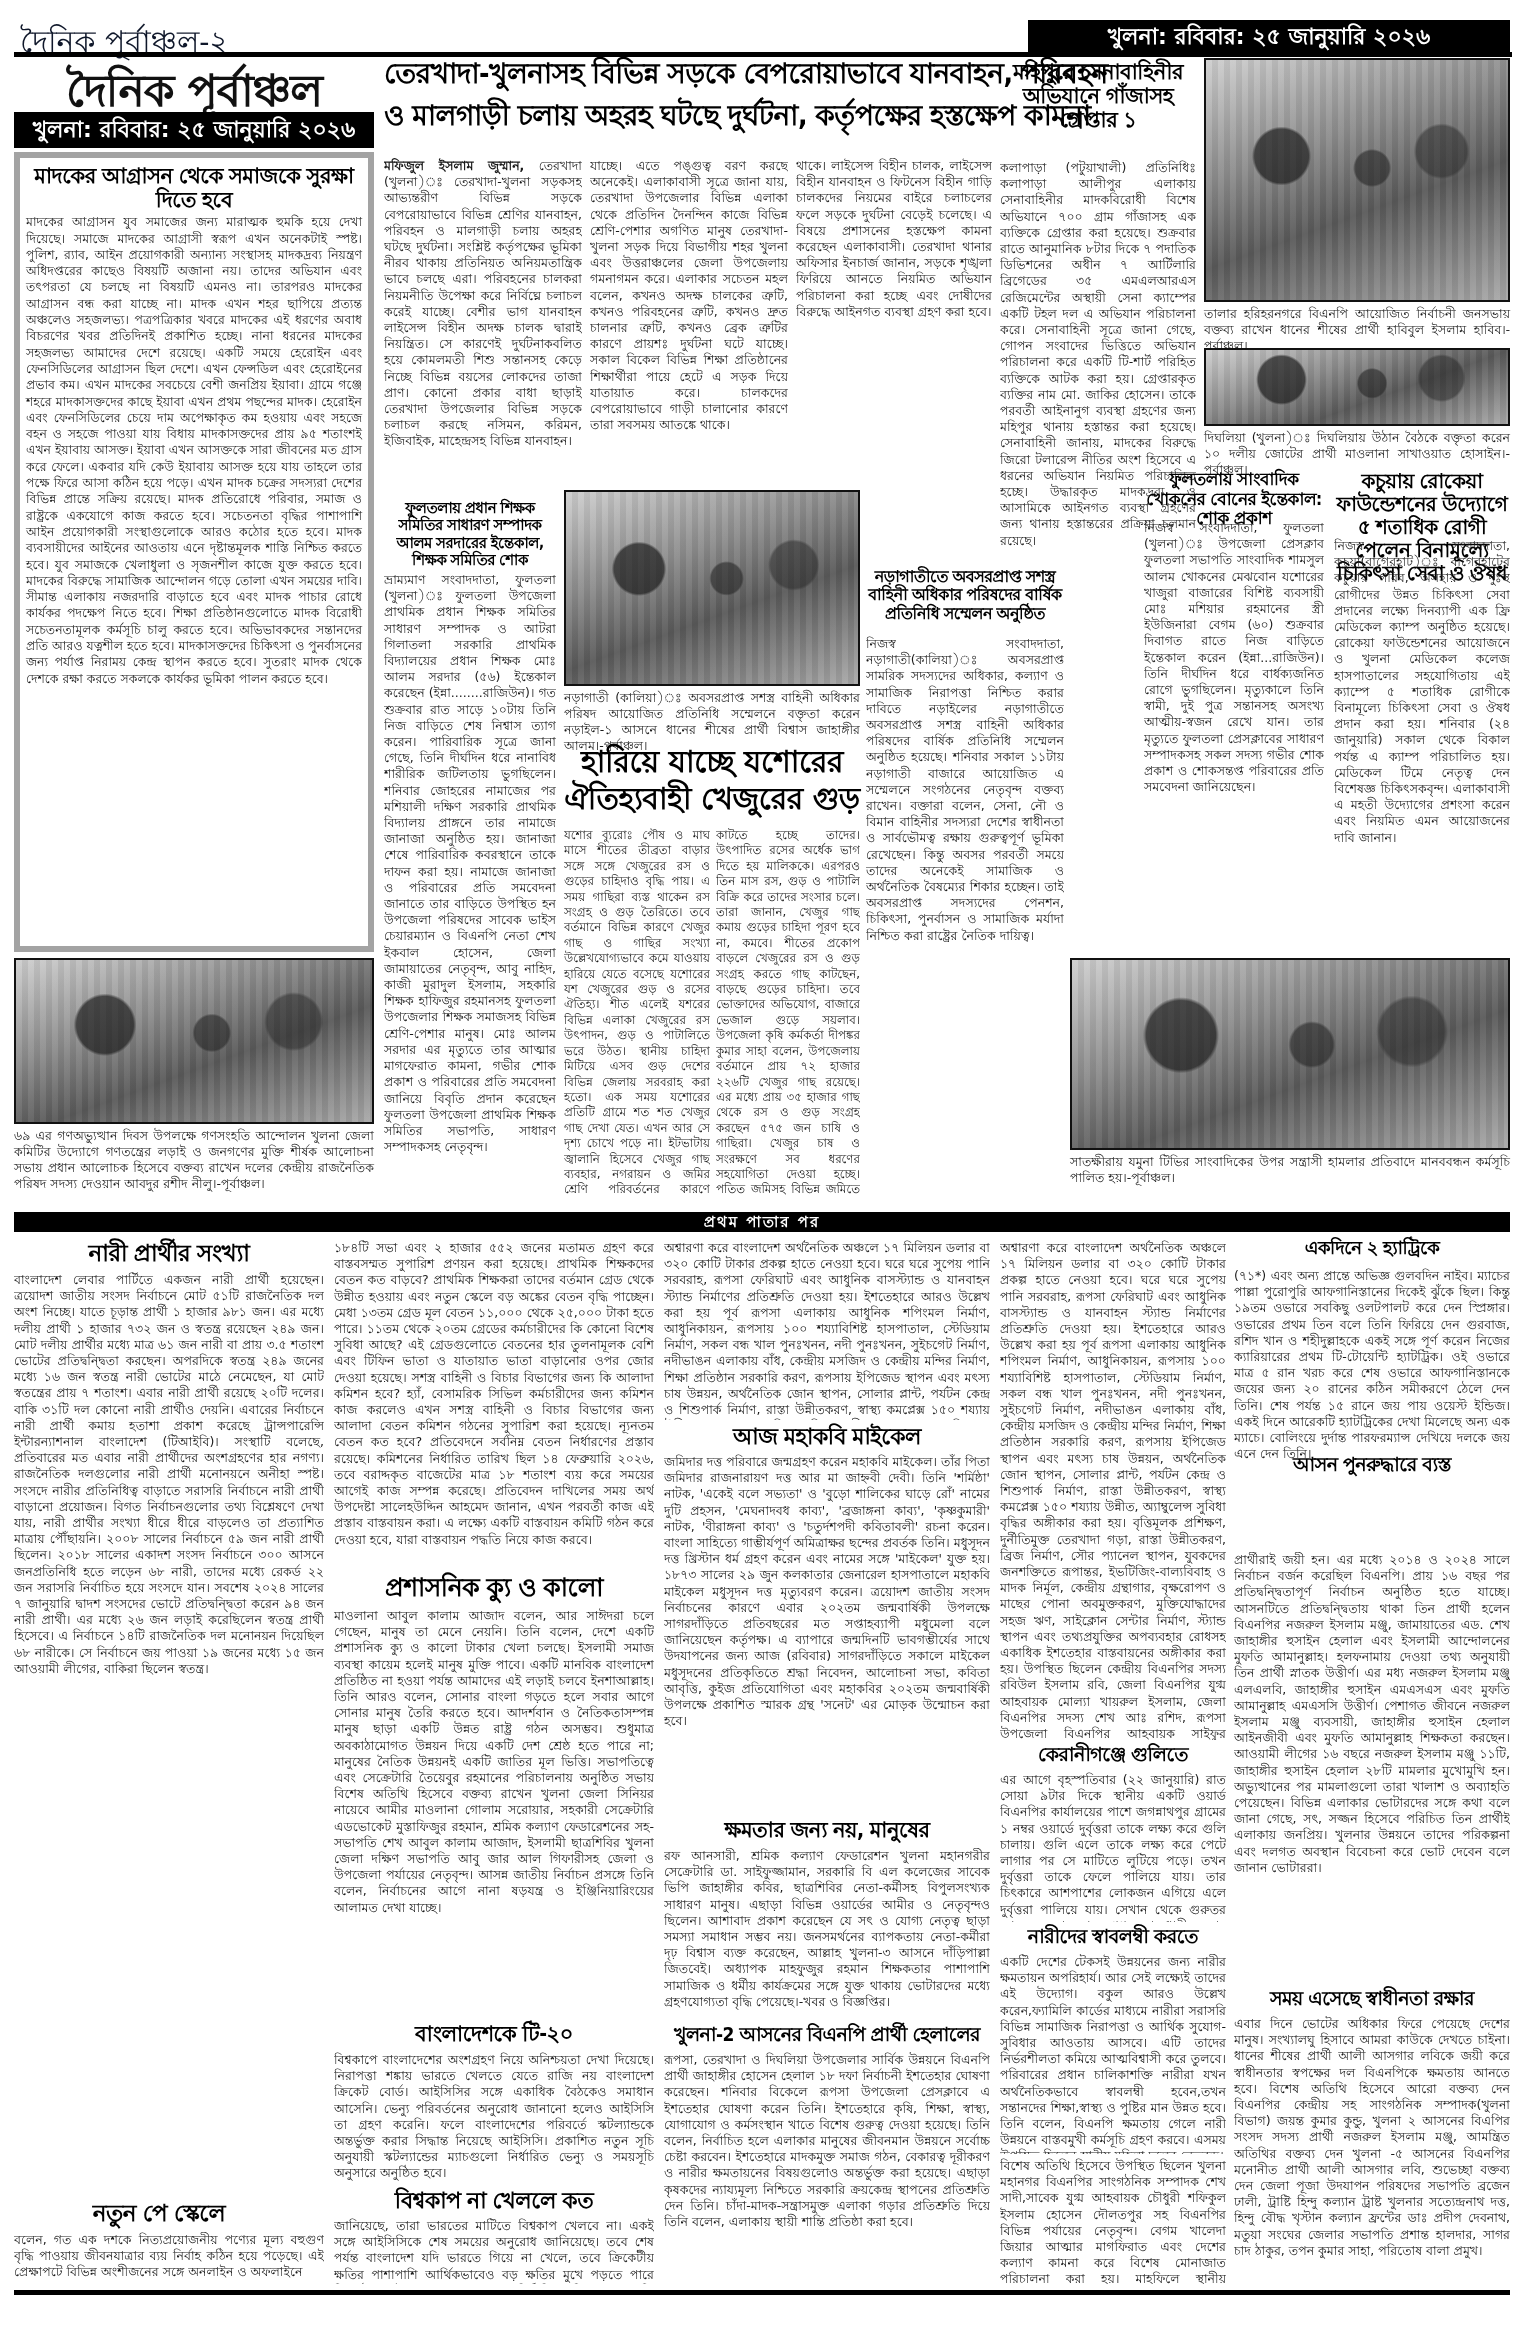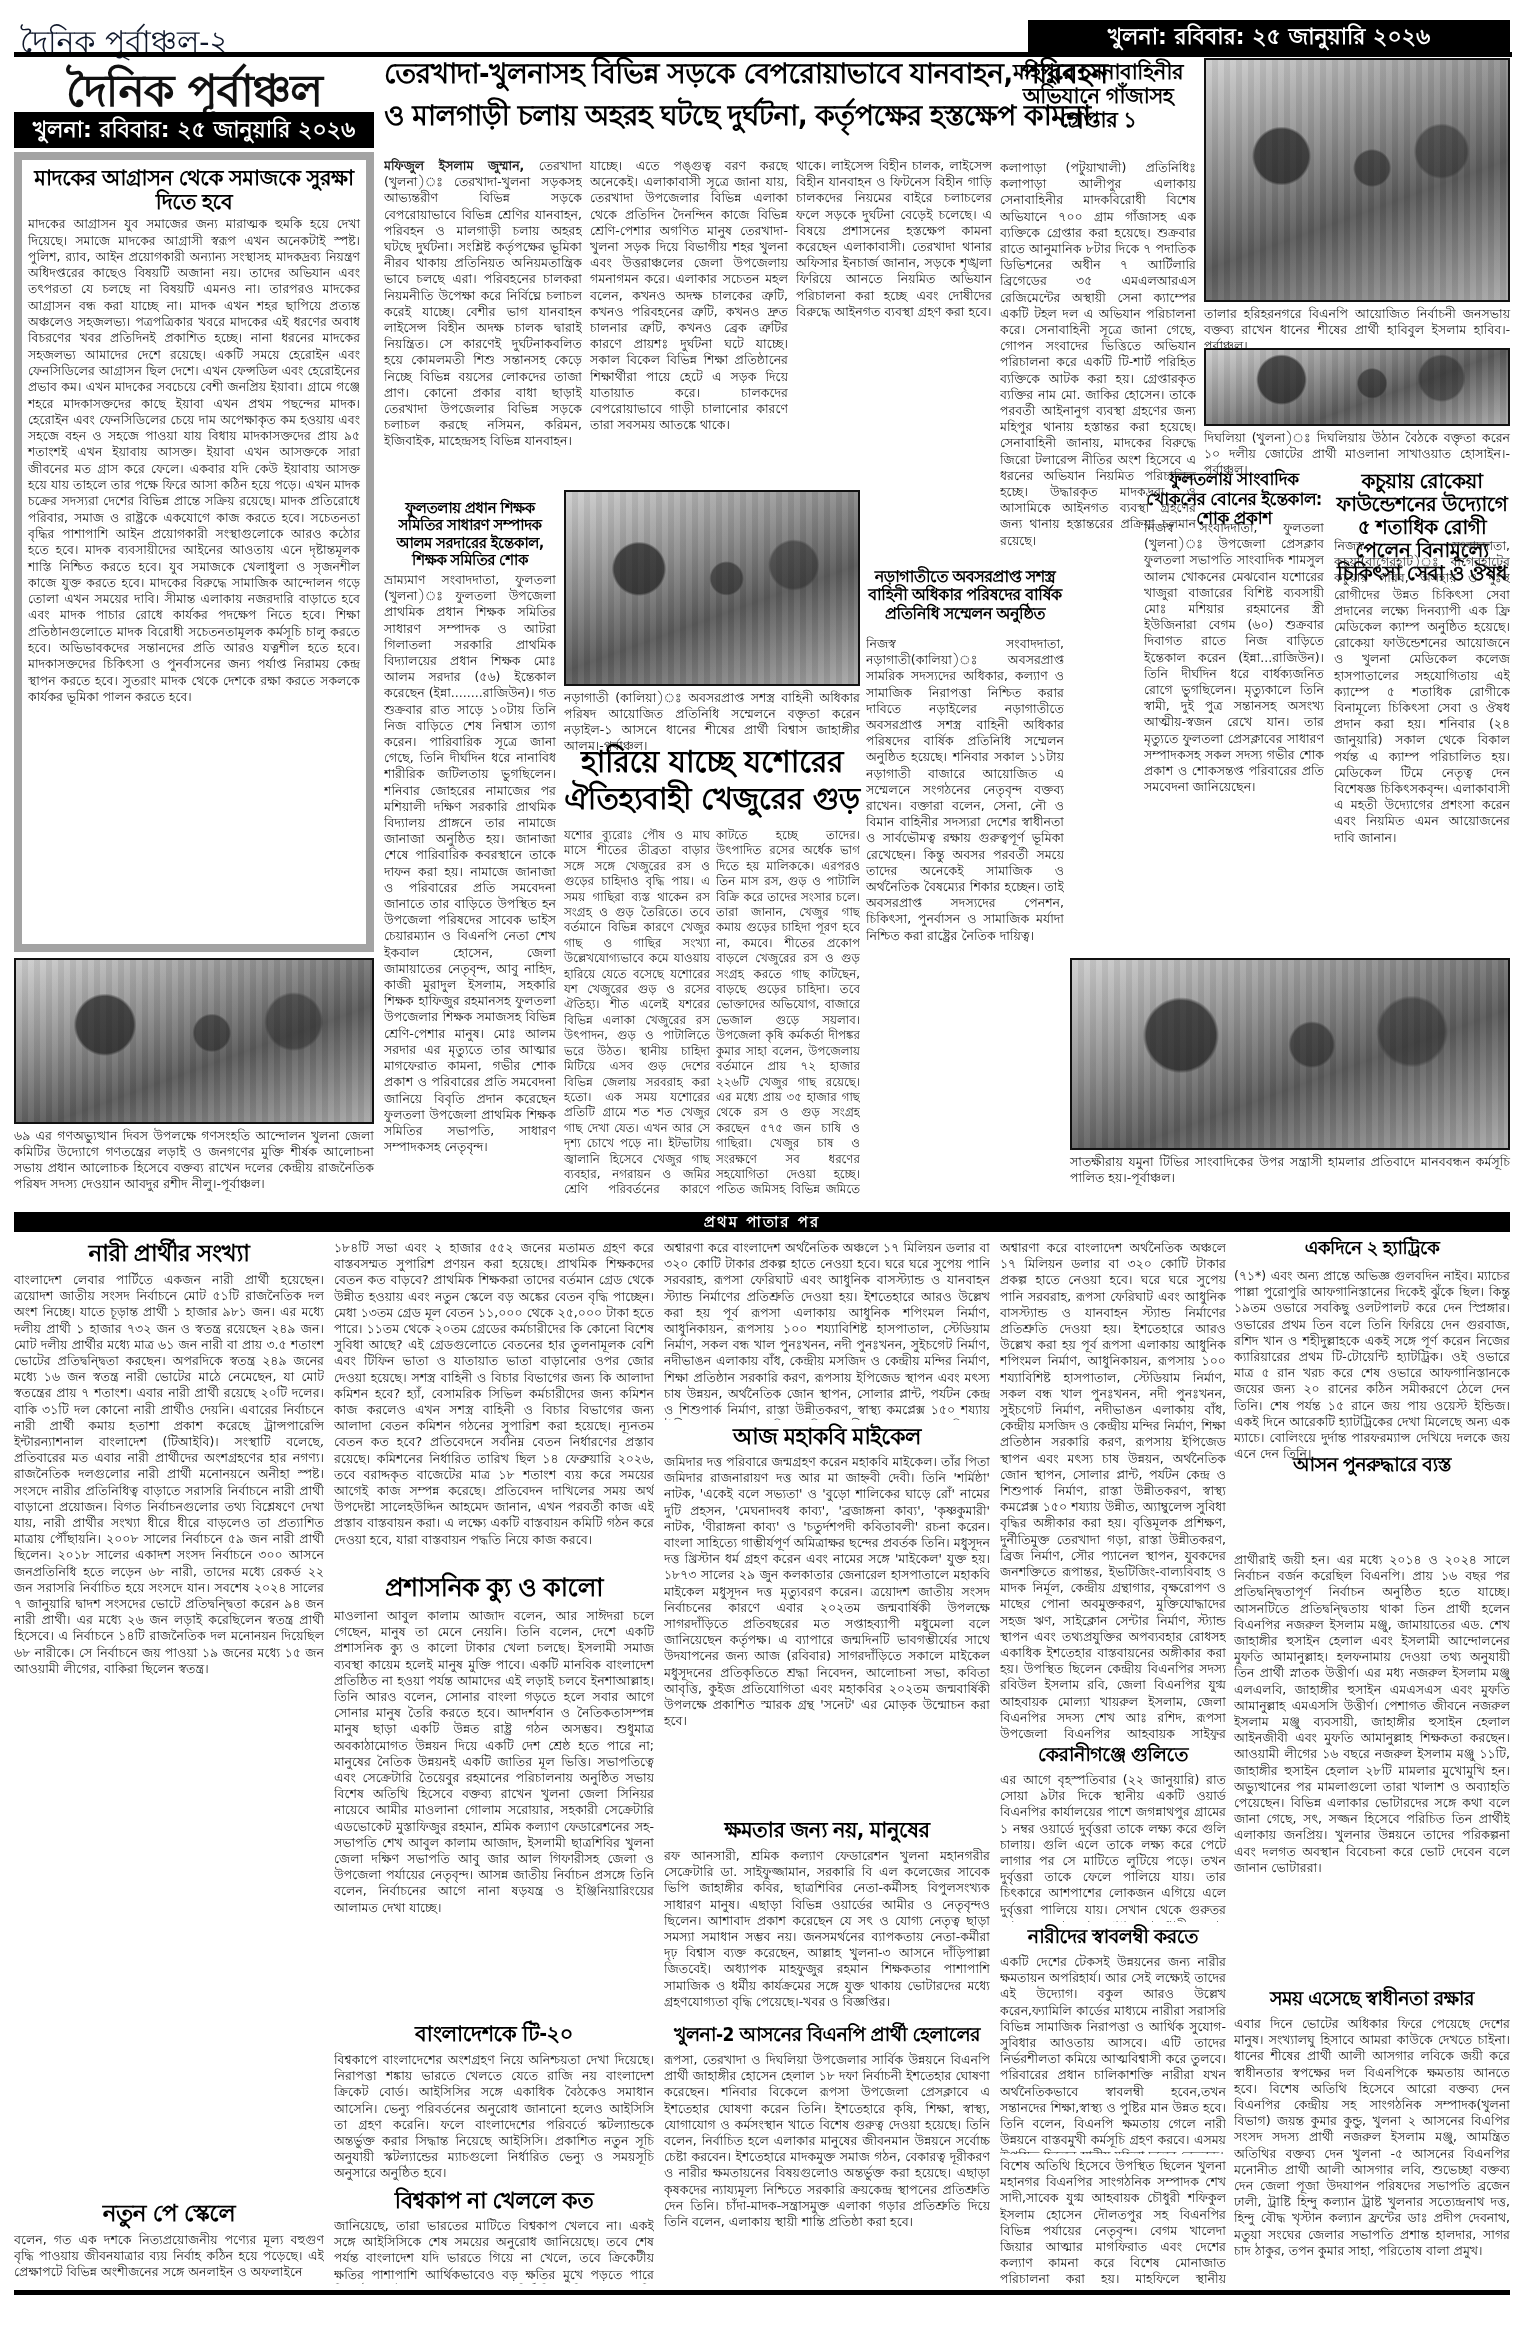--- a/index.html
+++ b/index.html
@@ -9,21 +9,21 @@
   .txt { font-size: 12.5px; line-height: 16.2px; text-align: justify; color: #1a1a1a; overflow: hidden; }
   .hl { font-family: "DejaVu Sans Condensed", "DejaVu Sans", sans-serif; font-weight: bold; text-align: center; line-height: 1.15; color: #000; letter-spacing: -0.5px; }
   .photo { background: linear-gradient(160deg, #cfcfcf 0%, #8d8d8d 35%, #5a5a5a 60%, #a9a9a9 100%); border: 2px solid #111; overflow: hidden; }
   .photo::after { content: ""; position: absolute; inset: 0; background:
      radial-gradient(circle at 25% 40%, rgba(20,20,20,.65) 0 10%, transparent 11%),
      radial-gradient(circle at 55% 45%, rgba(30,30,30,.55) 0 8%, transparent 9%),
      radial-gradient(circle at 78% 38%, rgba(40,40,40,.5) 0 9%, transparent 10%),
      repeating-linear-gradient(90deg, rgba(255,255,255,.05) 0 6px, rgba(0,0,0,.06) 6px 12px); }
   .caption { font-size: 12.5px; line-height: 16px; text-align: justify; color: #1a1a1a; }
   .rule { background: #000; }
-  .box { border: 8px solid #a3a3a3; }
+  .box { border: 6px solid #a3a3a3; }
   .datebar { background: #000; color: #fff; font-weight: bold; display: flex; align-items: center; justify-content: center; }
 </style>
 </head>
 <body>
 
 <div class="abs" style="left:20px;top:18px;font-size:30px;color:#0f172a;font-family:'DejaVu Serif',serif;">দৈনিক পূর্বাঞ্চল-২</div>
 <div class="abs datebar" style="left:1028px;top:20px;width:482px;height:34px;font-size:22px;">খুলনা: রবিবার: ২৫ জানুয়ারি ২০২৬</div>
 <div class="abs rule" style="left:14px;top:52px;width:1498px;height:5px;"></div>
 
 <div class="abs" style="left:14px;top:58px;width:360px;height:52px;font-size:44px;font-weight:900;text-align:center;font-family:'DejaVu Serif',serif;letter-spacing:-1px;">দৈনিক পূর্বাঞ্চল</div>
@@ -75,21 +75,21 @@
 <div class="abs txt" style="left:564px;top:828px;width:146px;height:368px;font-size:11.8px;line-height:15.4px;">যশোর ব্যুরোঃ পৌষ ও মাঘ মাসে শীতের তীব্রতা বাড়ার সঙ্গে সঙ্গে খেজুরের রস ও গুড়ের চাহিদাও বৃদ্ধি পায়। এ সময় গাছিরা ব্যস্ত থাকেন রস সংগ্রহ ও গুড় তৈরিতে। তবে বর্তমানে বিভিন্ন কারণে খেজুর গাছ ও গাছির সংখ্যা উল্লেখযোগ্যভাবে কমে যাওয়ায় হারিয়ে যেতে বসেছে যশোরের যশ খেজুরের গুড় ও রসের ঐতিহ্য। শীত এলেই যশরের বিভিন্ন এলাকা খেজুরের রস উৎপাদন, গুড় ও পাটালিতে ভরে উঠত। স্থানীয় চাহিদা মিটিয়ে এসব গুড় দেশের বিভিন্ন জেলায় সরবরাহ করা হতো। এক সময় যশোরের প্রতিটি গ্রামে শত শত খেজুর গাছ দেখা যেত। এখন আর সে দৃশ্য চোখে পড়ে না। ইটভাটায় জ্বালানি হিসেবে খেজুর গাছ ব্যবহার, নগরায়ন ও জমির শ্রেণি পরিবর্তনের কারণে গাছের সংখ্যা কমে যাচ্ছে। এর মধ্যে প্রায় ৩৫ হাজার গাছ থেকে রস ও গুড় সংগ্রহ করছেন চাষি ও গাছিরা।</div>
 <div class="abs txt" style="left:716px;top:828px;width:144px;height:368px;font-size:11.8px;line-height:15.4px;">কাটতে হচ্ছে তাদের। উৎপাদিত রসের অর্ধেক ভাগ দিতে হয় মালিককে। এরপরও তিন মাস রস, গুড় ও পাটালি বিক্রি করে তাদের সংসার চলে। তারা জানান, খেজুর গাছ কমায় গুড়ের চাহিদা পূরণ হবে না, কমবে। শীতের প্রকোপ বাড়লে খেজুরের রস ও গুড় সংগ্রহ করতে গাছ কাটছেন, বাড়ছে গুড়ের চাহিদা। তবে ভোক্তাদের অভিযোগ, বাজারে ভেজাল গুড়ে সয়লাব। উপজেলা কৃষি কর্মকর্তা দীপঙ্কর কুমার সাহা বলেন, উপজেলায় বর্তমানে প্রায় ৭২ হাজার ২২৬টি খেজুর গাছ রয়েছে। এর মধ্যে প্রায় ৩৫ হাজার গাছ থেকে রস ও গুড় সংগ্রহ করছেন ৫৭৫ জন চাষি ও গাছিরা। খেজুর চাষ ও সংরক্ষণে সব ধরণের সহযোগিতা দেওয়া হচ্ছে। পতিত জমিসহ বিভিন্ন জমিতে খেজুর গাছ রোপণ এবং বাণিজ্যিকভাবে খেজুর গাছের চাষ সম্প্রসারণের উদ্যোগ নেওয়া হচ্ছে।</div>
 
 <div class="abs photo" style="left:1070px;top:958px;width:440px;height:192px;"></div>
 <div class="abs caption" style="left:1070px;top:1154px;width:440px;height:36px;">সাতক্ষীরায় যমুনা টিভির সাংবাদিকের উপর সন্ত্রাসী হামলার প্রতিবাদে মানববন্ধন কর্মসূচি পালিত হয়।-পূর্বাঞ্চল।</div>
 
 <div class="abs datebar" style="left:14px;top:1212px;width:1496px;height:20px;font-size:15px;letter-spacing:2px;">প্রথম পাতার পর</div>
 
 <div class="abs hl" style="left:14px;top:1240px;width:310px;font-size:23px;">নারী প্রার্থীর সংখ্যা</div>
 <div class="abs txt" style="left:14px;top:1272px;width:310px;height:930px;">বাংলাদেশ লেবার পার্টিতে একজন নারী প্রার্থী হয়েছেন। ত্রয়োদশ জাতীয় সংসদ নির্বাচনে মোট ৫১টি রাজনৈতিক দল অংশ নিচ্ছে। যাতে চূড়ান্ত প্রার্থী ১ হাজার ৯৮১ জন। এর মধ্যে দলীয় প্রার্থী ১ হাজার ৭৩২ জন ও স্বতন্ত্র রয়েছেন ২৪৯ জন। মোট দলীয় প্রার্থীর মধ্যে মাত্র ৬১ জন নারী বা প্রায় ৩.৫ শতাংশ ভোটের প্রতিদ্বন্দ্বিতা করছেন। অপরদিকে স্বতন্ত্র ২৪৯ জনের মধ্যে ১৬ জন স্বতন্ত্র নারী ভোটের মাঠে নেমেছেন, যা মোট স্বতন্ত্রের প্রায় ৭ শতাংশ। এবার নারী প্রার্থী রয়েছে ২০টি দলের। বাকি ৩১টি দল কোনো নারী প্রার্থীও দেয়নি। এবারের নির্বাচনে নারী প্রার্থী কমায় হতাশা প্রকাশ করেছে ট্রান্সপারেন্সি ইন্টারন্যাশনাল বাংলাদেশ (টিআইবি)। সংস্থাটি বলেছে, প্রতিবারের মত এবার নারী প্রার্থীদের অংশগ্রহণের হার নগণ্য। রাজনৈতিক দলগুলোর নারী প্রার্থী মনোনয়নে অনীহা স্পষ্ট। সংসদে নারীর প্রতিনিধিত্ব বাড়াতে সরাসরি নির্বাচনে নারী প্রার্থী বাড়ানো প্রয়োজন। বিগত নির্বাচনগুলোর তথ্য বিশ্লেষণে দেখা যায়, নারী প্রার্থীর সংখ্যা ধীরে ধীরে বাড়লেও তা প্রত্যাশিত মাত্রায় পৌঁছায়নি। ২০০৮ সালের নির্বাচনে ৫৯ জন নারী প্রার্থী ছিলেন। ২০১৮ সালের একাদশ সংসদ নির্বাচনে ৩০০ আসনে জনপ্রতিনিধি হতে লড়েন ৬৮ নারী, তাদের মধ্যে রেকর্ড ২২ জন সরাসরি নির্বাচিত হয়ে সংসদে যান। সবশেষ ২০২৪ সালের ৭ জানুয়ারি দ্বাদশ সংসদের ভোটে প্রতিদ্বন্দ্বিতা করেন ৯৪ জন নারী প্রার্থী। এর মধ্যে ২৬ জন লড়াই করেছিলেন স্বতন্ত্র প্রার্থী হিসেবে। এ নির্বাচনে ১৪টি রাজনৈতিক দল মনোনয়ন দিয়েছিল ৬৮ নারীকে। সে নির্বাচনে জয় পাওয়া ১৯ জনের মধ্যে ১৫ জন আওয়ামী লীগের, বাকিরা ছিলেন স্বতন্ত্র।</div>
-<div class="abs hl" style="left:14px;top:2200px;width:310px;font-size:23px;">নতুন পে স্কেলে</div>
+<div class="abs hl" style="left:4px;top:2200px;width:310px;font-size:23px;">নতুন পে স্কেলে</div>
 <div class="abs txt" style="left:14px;top:2232px;width:310px;height:50px;">বলেন, গত এক দশকে নিত্যপ্রয়োজনীয় পণ্যের মূল্য বহুগুণ বৃদ্ধি পাওয়ায় জীবনযাত্রার ব্যয় নির্বাহ কঠিন হয়ে পড়েছে। এই প্রেক্ষাপটে বিভিন্ন অংশীজনের সঙ্গে অনলাইন ও অফলাইনে</div>
 
 <div class="abs txt" style="left:334px;top:1240px;width:320px;height:330px;">১৮৪টি সভা এবং ২ হাজার ৫৫২ জনের মতামত গ্রহণ করে বাস্তবসম্মত সুপারিশ প্রণয়ন করা হয়েছে। প্রাথমিক শিক্ষকদের বেতন কত বাড়বে? প্রাথমিক শিক্ষকরা তাদের বর্তমান গ্রেড থেকে উন্নীত হওয়ায় এবং নতুন স্কেলে বড় অঙ্কের বেতন বৃদ্ধি পাচ্ছেন। মেধা ১৩তম গ্রেড মূল বেতন ১১,০০০ থেকে ২৫,০০০ টাকা হতে পারে। ১১তম থেকে ২০তম গ্রেডের কর্মচারীদের কি কোনো বিশেষ সুবিধা আছে? এই গ্রেডগুলোতে বেতনের হার তুলনামূলক বেশি এবং টিফিন ভাতা ও যাতায়াত ভাতা বাড়ানোর ওপর জোর দেওয়া হয়েছে। সশস্ত্র বাহিনী ও বিচার বিভাগের জন্য কি আলাদা কমিশন হবে? হ্যাঁ, বেসামরিক সিভিল কর্মচারীদের জন্য কমিশন কাজ করলেও এখন সশস্ত্র বাহিনী ও বিচার বিভাগের জন্য আলাদা বেতন কমিশন গঠনের সুপারিশ করা হয়েছে। ন্যূনতম বেতন কত হবে? প্রতিবেদনে সর্বনিম্ন বেতন নির্ধারণের প্রস্তাব রয়েছে। কমিশনের নির্ধারিত তারিখ ছিল ১৪ ফেব্রুয়ারি ২০২৬, তবে বরাদ্দকৃত বাজেটের মাত্র ১৮ শতাংশ ব্যয় করে সময়ের আগেই কাজ সম্পন্ন করেছে। প্রতিবেদন দাখিলের সময় অর্থ উপদেষ্টা সালেহউদ্দিন আহমেদ জানান, এখন পরবর্তী কাজ এই প্রস্তাব বাস্তবায়ন করা। এ লক্ষ্যে একটি বাস্তবায়ন কমিটি গঠন করে দেওয়া হবে, যারা বাস্তবায়ন পদ্ধতি নিয়ে কাজ করবে।</div>
 <div class="abs hl" style="left:334px;top:1574px;width:320px;font-size:25px;">প্রশাসনিক ক্যু ও কালো</div>
 <div class="abs txt" style="left:334px;top:1608px;width:320px;height:410px;">মাওলানা আবুল কালাম আজাদ বলেন, আর সাঈদরা চলে গেছেন, মানুষ তা মেনে নেয়নি। তিনি বলেন, দেশে একটি প্রশাসনিক ক্যু ও কালো টাকার খেলা চলছে। ইসলামী সমাজ ব্যবস্থা কায়েম হলেই মানুষ মুক্তি পাবে। একটি মানবিক বাংলাদেশ প্রতিষ্ঠিত না হওয়া পর্যন্ত আমাদের এই লড়াই চলবে ইনশাআল্লাহ। তিনি আরও বলেন, সোনার বাংলা গড়তে হলে সবার আগে সোনার মানুষ তৈরি করতে হবে। আদর্শবান ও নৈতিকতাসম্পন্ন মানুষ ছাড়া একটি উন্নত রাষ্ট্র গঠন অসম্ভব। শুধুমাত্র অবকাঠামোগত উন্নয়ন দিয়ে একটি দেশ শ্রেষ্ঠ হতে পারে না; মানুষের নৈতিক উন্নয়নই একটি জাতির মূল ভিত্তি। সভাপতিত্বে এবং সেক্রেটারি তৈয়েবুর রহমানের পরিচালনায় অনুষ্ঠিত সভায় বিশেষ অতিথি হিসেবে বক্তব্য রাখেন খুলনা জেলা সিনিয়র নায়েবে আমীর মাওলানা গোলাম সরোয়ার, সহকারী সেক্রেটারি এডভোকেট মুস্তাফিজুর রহমান, শ্রমিক কল্যাণ ফেডারেশনের সহ-সভাপতি শেখ আবুল কালাম আজাদ, ইসলামী ছাত্রশিবির খুলনা জেলা দক্ষিণ সভাপতি আবু জার আল গিফারীসহ জেলা ও উপজেলা পর্যায়ের নেতৃবৃন্দ। আসন্ন জাতীয় নির্বাচন প্রসঙ্গে তিনি বলেন, নির্বাচনের আগে নানা ষড়যন্ত্র ও ইঞ্জিনিয়ারিংয়ের আলামত দেখা যাচ্ছে।</div>
 <div class="abs hl" style="left:334px;top:2022px;width:320px;font-size:21px;">বাংলাদেশকে টি-২০</div>
 <div class="abs txt" style="left:334px;top:2052px;width:320px;height:132px;">বিশ্বকাপে বাংলাদেশের অংশগ্রহণ নিয়ে অনিশ্চয়তা দেখা দিয়েছে। নিরাপত্তা শঙ্কায় ভারতে খেলতে যেতে রাজি নয় বাংলাদেশ ক্রিকেট বোর্ড। আইসিসির সঙ্গে একাধিক বৈঠকেও সমাধান আসেনি। ভেন্যু পরিবর্তনের অনুরোধ জানানো হলেও আইসিসি তা গ্রহণ করেনি। ফলে বাংলাদেশের পরিবর্তে স্কটল্যান্ডকে অন্তর্ভুক্ত করার সিদ্ধান্ত নিয়েছে আইসিসি। প্রকাশিত নতুন সূচি অনুযায়ী স্কটল্যান্ডের ম্যাচগুলো নির্ধারিত ভেন্যু ও সময়সূচি অনুসারে অনুষ্ঠিত হবে।</div>
 <div class="abs hl" style="left:334px;top:2188px;width:320px;font-size:22px;">বিশ্বকাপ না খেললে কত</div>
 <div class="abs txt" style="left:334px;top:2218px;width:320px;height:66px;">জানিয়েছে, তারা ভারতের মাটিতে বিশ্বকাপ খেলবে না। একই সঙ্গে আইসিসিকে শেষ সময়ের অনুরোধ জানিয়েছে। তবে শেষ পর্যন্ত বাংলাদেশ যদি ভারতে গিয়ে না খেলে, তবে ক্রিকেটীয় ক্ষতির পাশাপাশি আর্থিকভাবেও বড় ক্ষতির মুখে পড়তে পারে ক্রিকেট বোর্ড। ভারতের গণমাধ্যম এনডিটিভি জানিয়েছে, এ ক্ষতি বিসিবির বার্ষিক আয়ের প্রায় ৬০ শতাংশ হতে পারে। সংবাদ সংস্থা পিটিআই সূত্রে এনডিটিভি বলেছে, বিশ্বকাপে</div>
 

